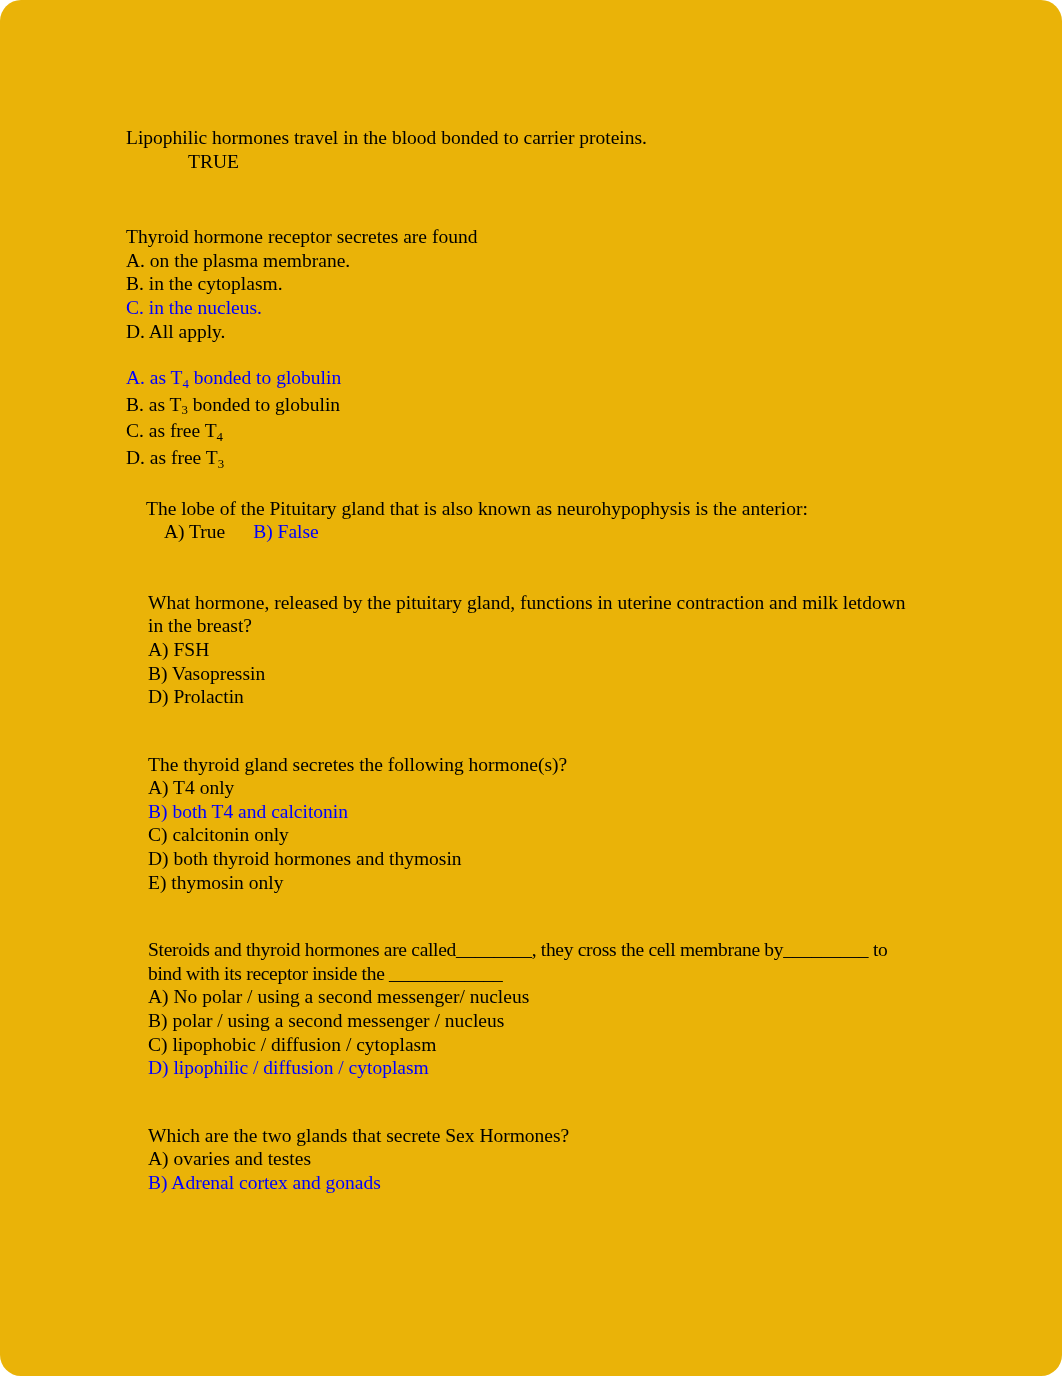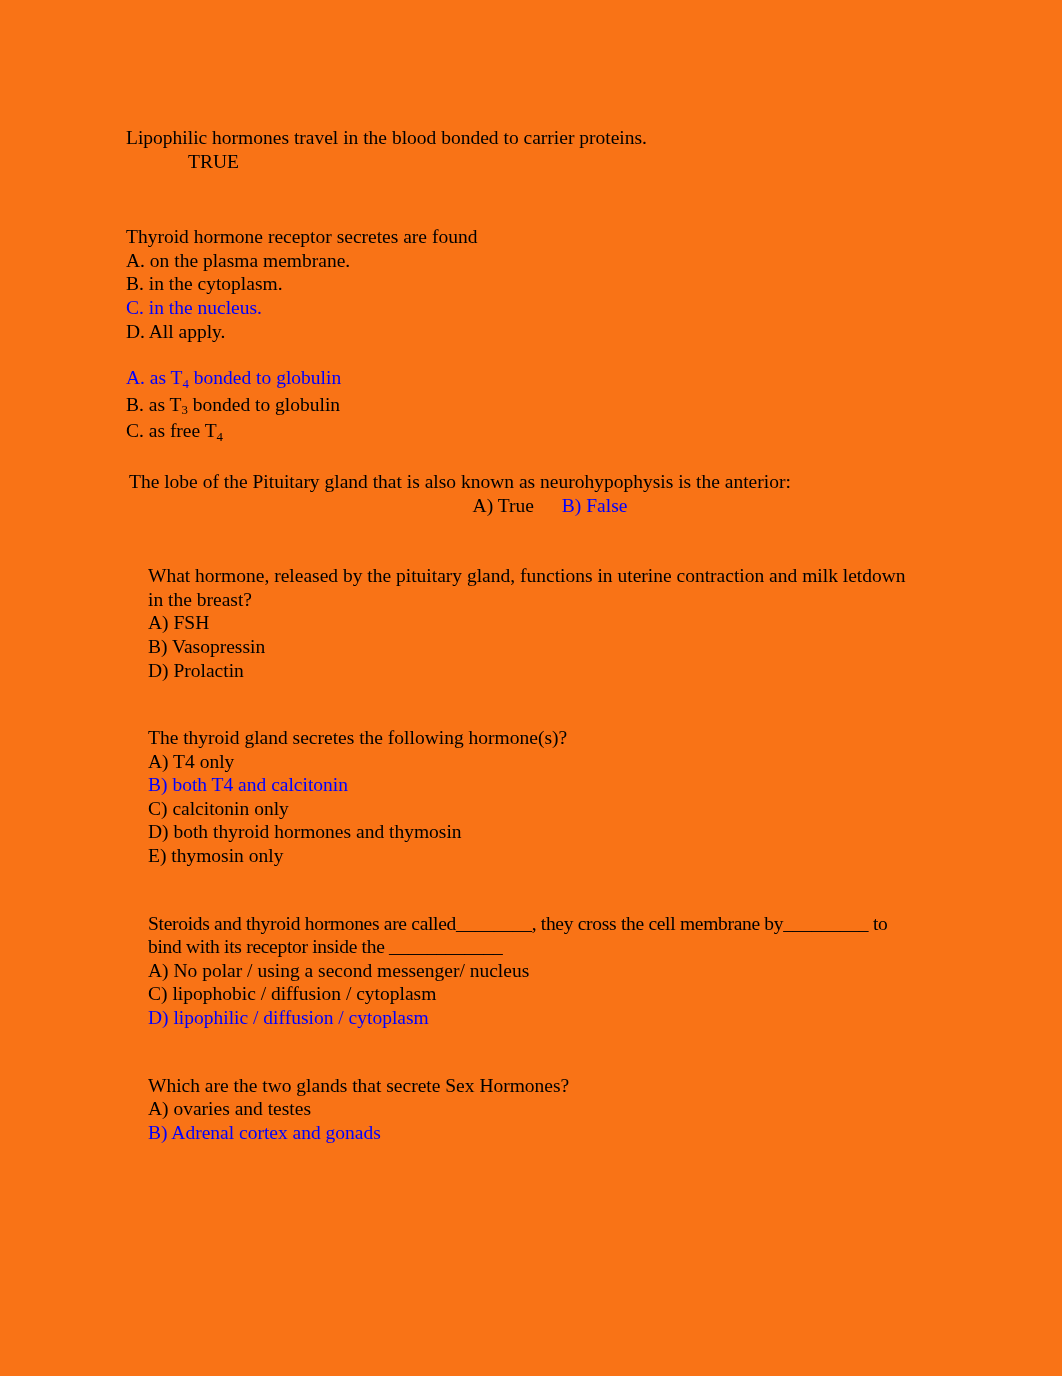--- a/index.html
+++ b/index.html
@@ -11,52 +11,52 @@
     width: 1062px;
     height: 1376px;
     font-family: "Liberation Serif", "DejaVu Serif", serif;
     color: #000000;
     -webkit-font-smoothing: antialiased;
   }
   .page {
     position: relative;
     width: 1062px;
     height: 1376px;
-    background: #f97316;
+    background: #eab308;
     overflow: hidden;
+    border-radius: 21px;
   }
   .doc {
     position: absolute;
     left: 126px;
     top: 126px;
     width: 810px;
   }
   .block {
     font-size: 19.5px;
     line-height: 23.6px;
   }
   .line {
     white-space: pre-wrap;
   }
   .indent-1 {
     margin-left: 0px;
   }
   .indent-lead {
-    margin-left: 3px;
+    margin-left: 20px;
   }
   .indent-2 {
     margin-left: 22px;
     width: 772px;
   }
   .tabbed {
     padding-left: 62px;
   }
   .tab-inline {
     padding-left: 38px;
-    text-align: center;
   }
   .answer {
     color: #0000ff;
   }
   .gapA { height: 52px; }
   .gapB { height: 23px; }
   .gapC { height: 47px; }
   .gapD { height: 44px; }
   .gapE { height: 24px; }
   sub {
@@ -92,20 +92,21 @@
       <div class="line indent-1 answer">C. in the nucleus.</div>
       <div class="line indent-1">D. All apply.</div>
     </div>
 
     <div class="gapB"></div>
 
     <div class="block">
       <div class="line indent-1 answer"><span>A. as T</span><sub>4</sub><span> bonded to globulin</span></div>
       <div class="line indent-1"><span>B. as T</span><sub>3</sub><span> bonded to globulin</span></div>
       <div class="line indent-1"><span>C. as free T</span><sub>4</sub><span></span></div>
+      <div class="line indent-1"><span>D. as free T</span><sub>3</sub><span></span></div>
     </div>
 
     <div class="gapE"></div>
 
     <div class="block">
       <div class="line indent-lead">The lobe of the Pituitary gland that is also known as neurohypophysis is the anterior:</div>
       <div class="line tf-row tab-inline"><span>A) True</span><span class="answer tf-false">B) False</span></div>
     </div>
 
     <div class="gapC"></div>
@@ -127,20 +128,21 @@
       <div class="line">D) both thyroid hormones and thymosin</div>
       <div class="line">E) thymosin only</div>
     </div>
 
     <div class="gapD"></div>
 
     <div class="block indent-2">
       <div class="line blank">Steroids and thyroid hormones are called________, they cross the cell membrane by_________ to</div>
       <div class="line blank">bind with its receptor inside the ____________</div>
       <div class="line">A) No polar / using a second messenger/ nucleus</div>
+      <div class="line">B) polar / using a second messenger / nucleus</div>
       <div class="line">C) lipophobic / diffusion / cytoplasm</div>
       <div class="line answer">D) lipophilic / diffusion / cytoplasm</div>
     </div>
 
     <div class="gapD"></div>
 
     <div class="block indent-2">
       <div class="line">Which are the two glands that secrete Sex Hormones?</div>
       <div class="line">A) ovaries and testes</div>
       <div class="line answer">B) Adrenal cortex and gonads</div>

